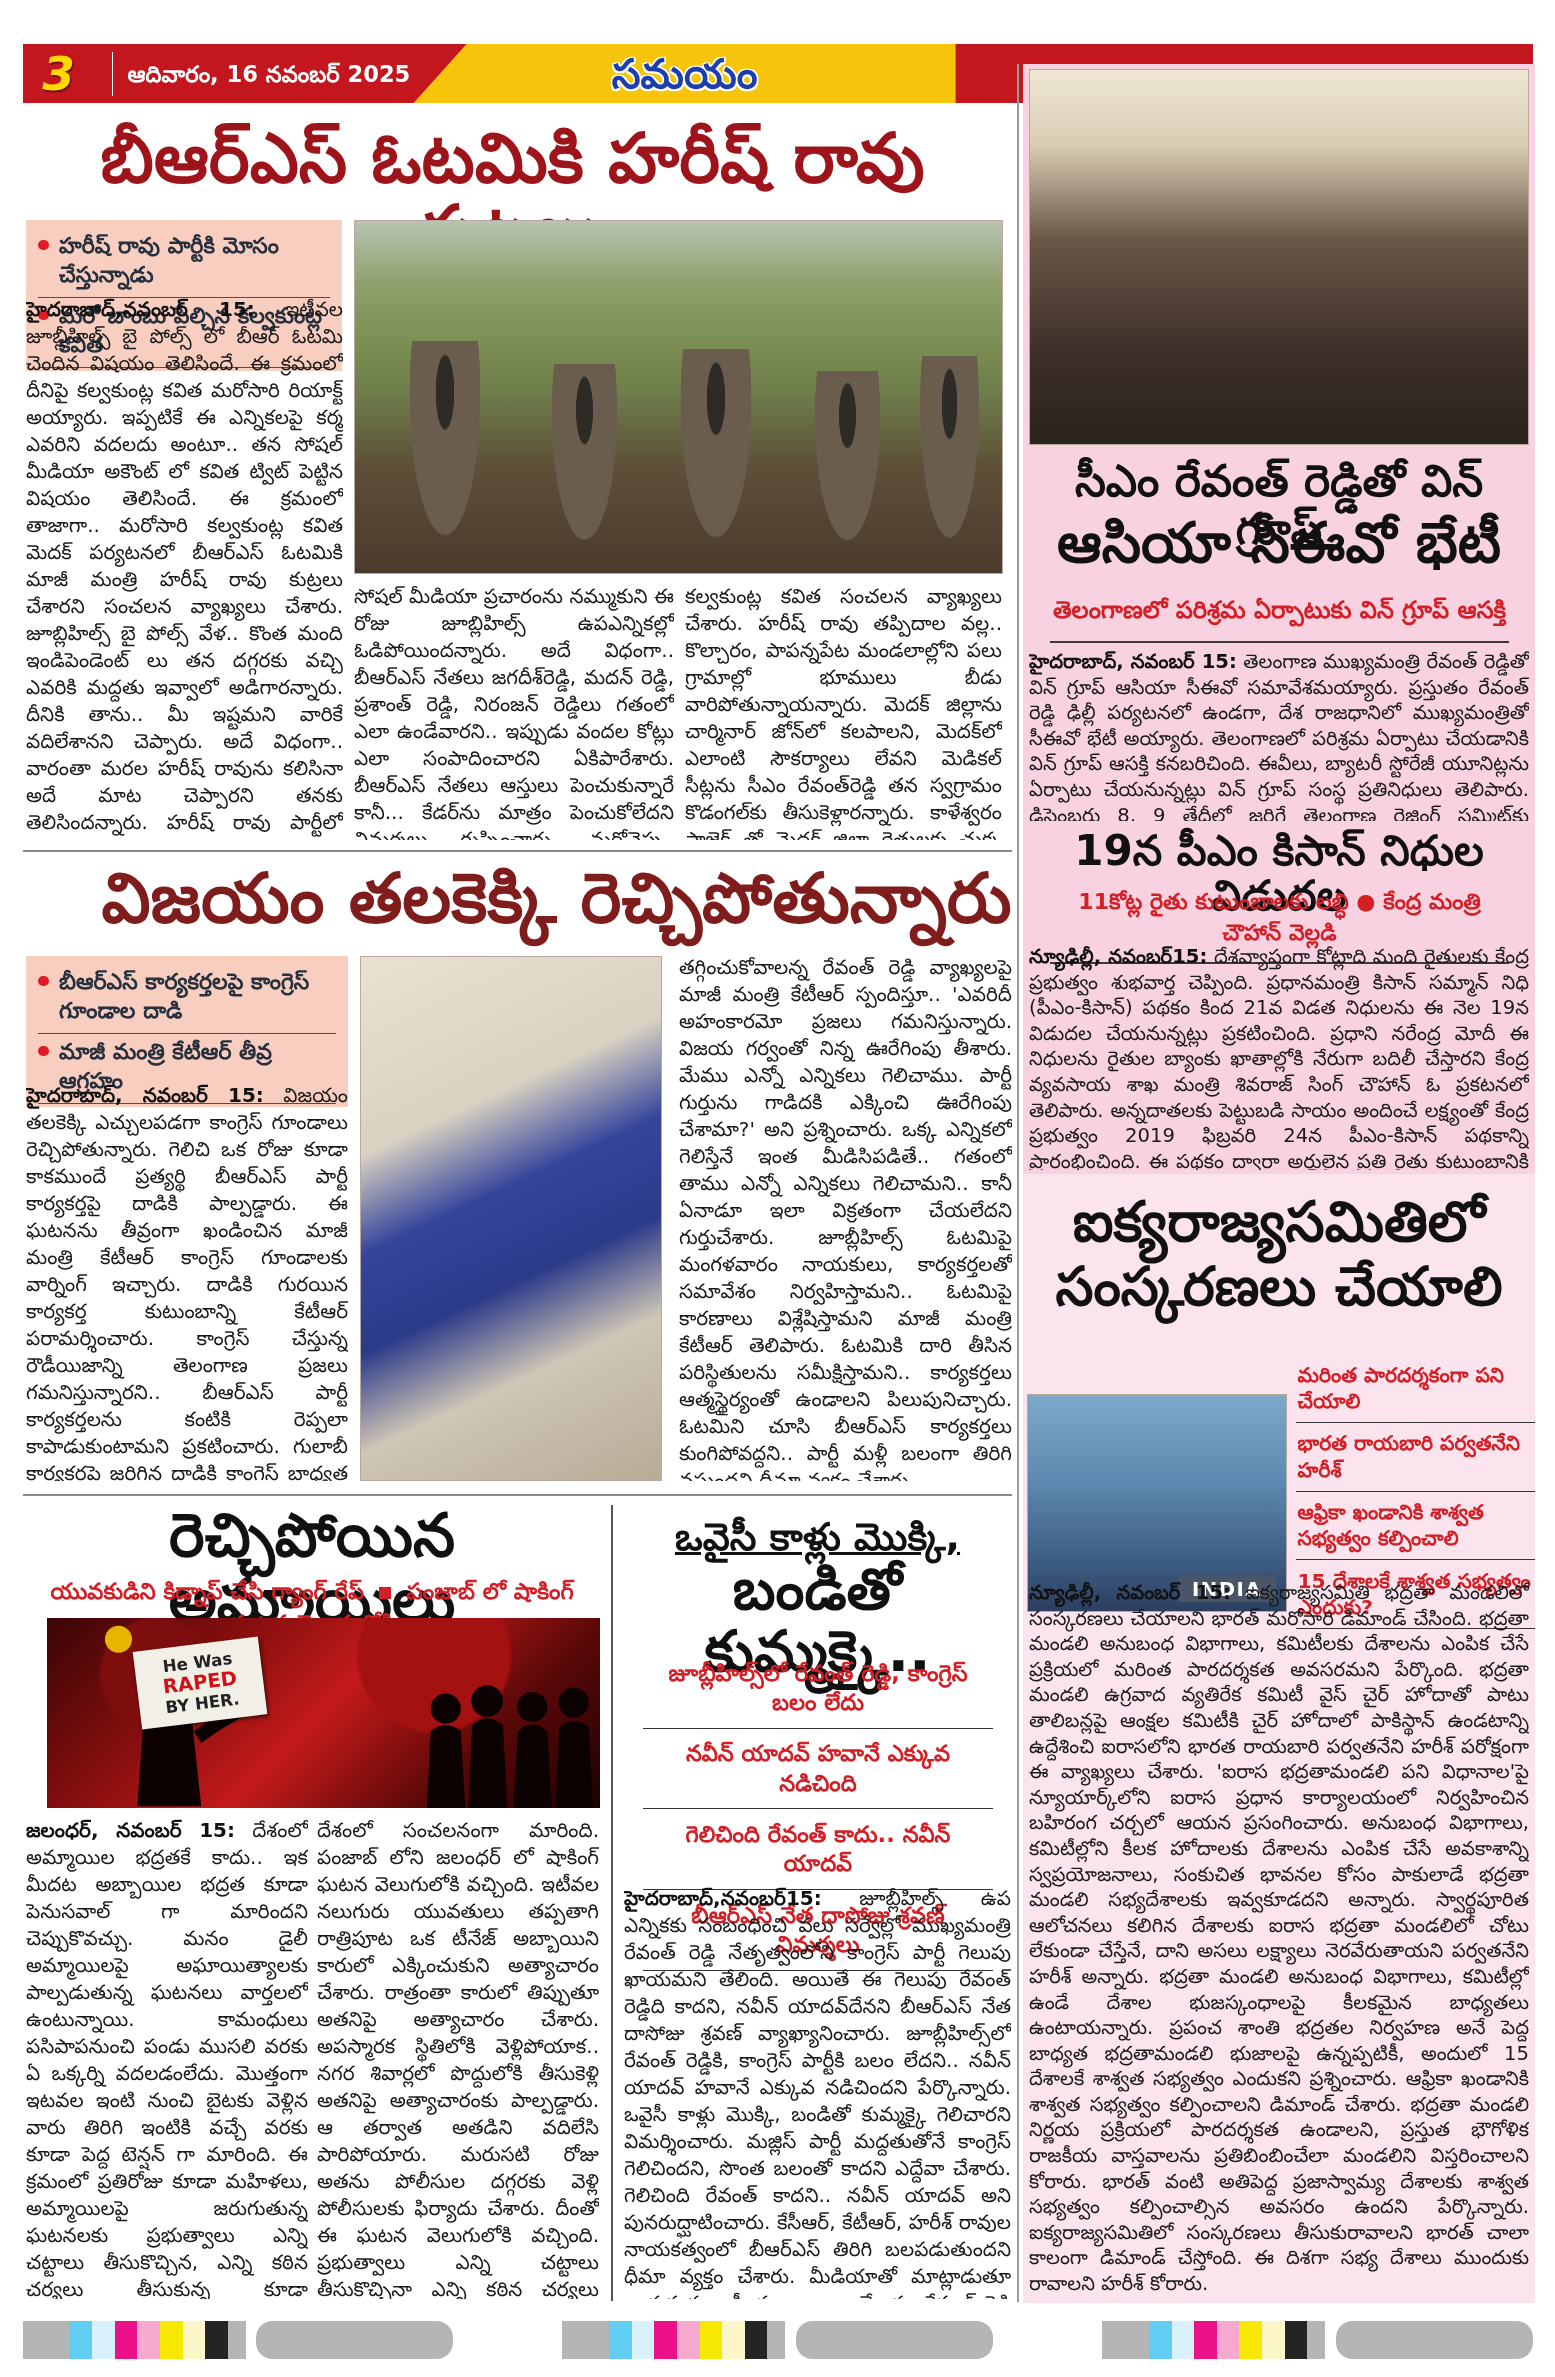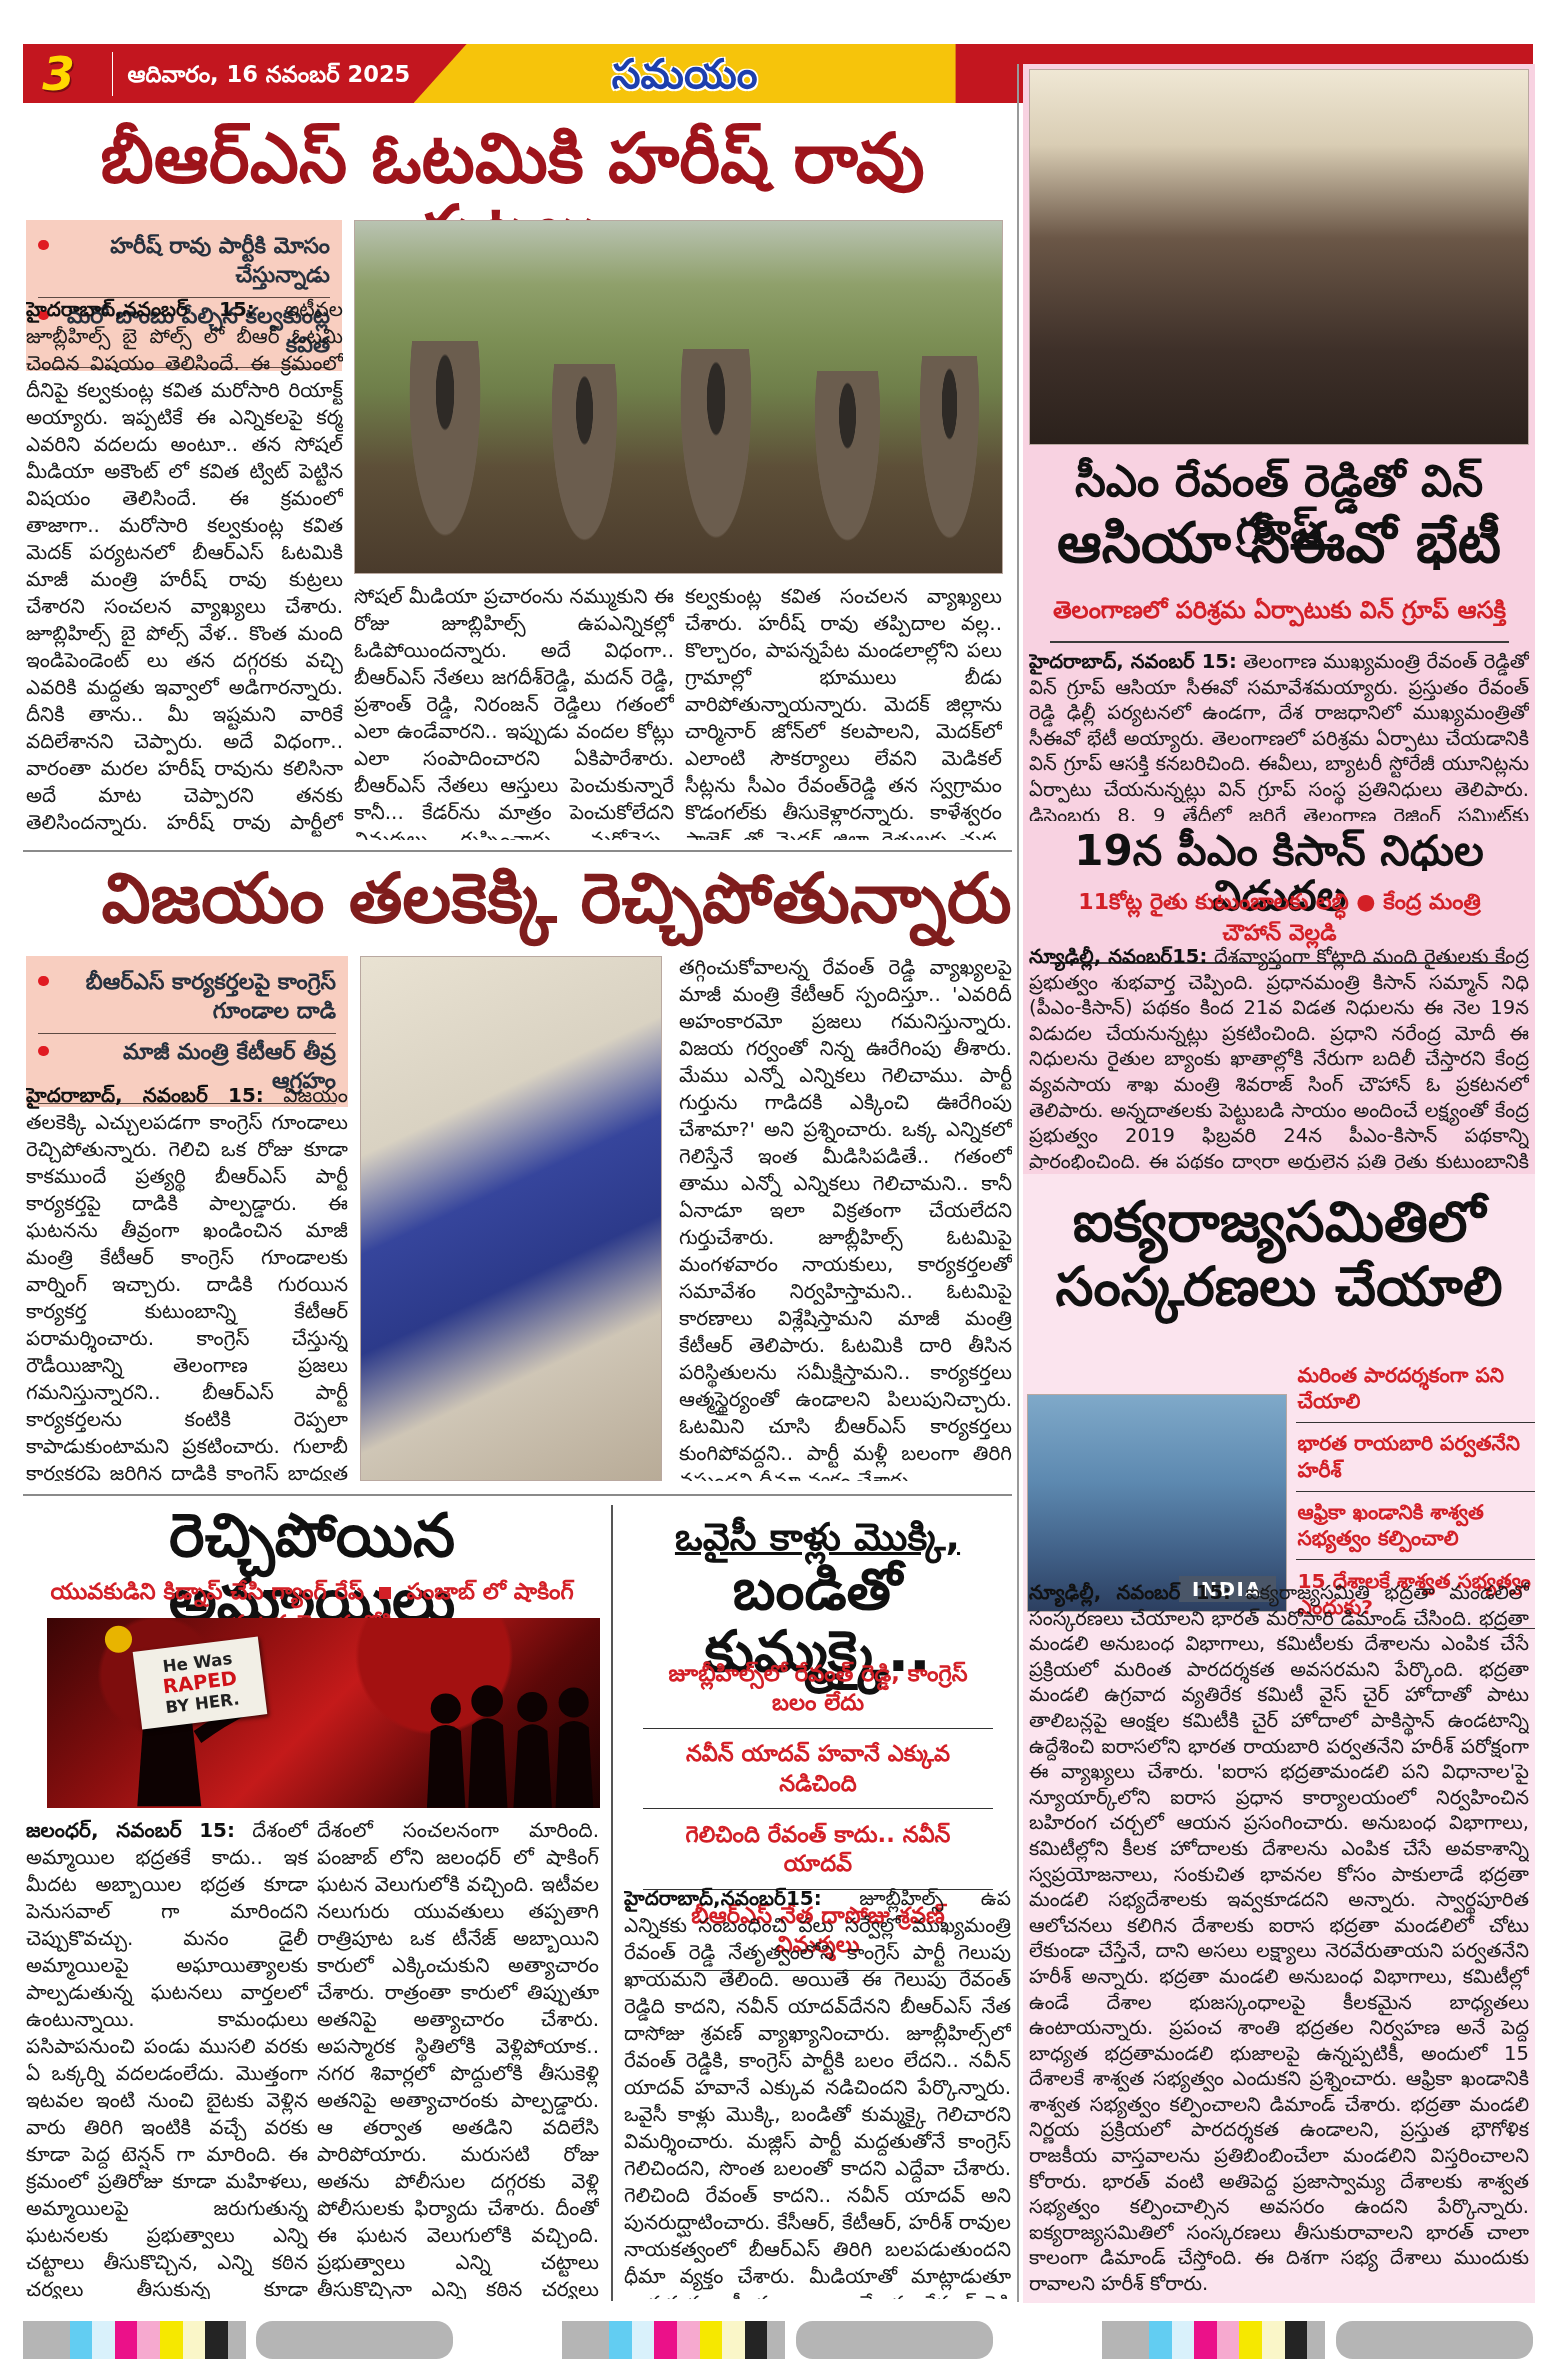--- a/index.html
+++ b/index.html
@@ -17,21 +17,21 @@
   .masthead{position:absolute;left:429px;top:6px;width:466px;text-align:center;font-size:41px;
             font-weight:bold;color:#1d3fae;
             text-shadow:-1.5px -1.5px 0 #fff,1.5px -1.5px 0 #fff,-1.5px 1.5px 0 #fff,1.5px 1.5px 0 #fff;}
   .hdr-url{position:absolute;right:13.5px;top:18px;font-size:20.3px;color:#ffffff;}
   
   .headline-maroon{color:#9e141b;font-weight:bold;text-align:center;line-height:1.05;}
   .headline-dark{color:#7f1d1d;font-weight:bold;text-align:right;line-height:1.05;}
   .headline-black{color:#111;font-weight:bold;text-align:center;line-height:1.08;}
   .subhead-red{color:#d32027;font-weight:bold;text-align:center;}
   .bullet-box{background:#f8cec0;padding:7.5px 12px 3px 12px;box-sizing:border-box;}
-  .bul{display:flex;align-items:flex-start;gap:10.5px;padding:4.5px 0 7.5px 0;border-bottom:1.5px solid #5d4a43;text-align:right;}
+  .bul{display:flex;align-items:flex-start;gap:10.5px;padding:4.5px 0 7.5px 0;border-bottom:1.5px solid #5d4a43;}
   .bul:last-child{border-bottom:1.5px solid #5d4a43;}
   .dot{flex:0 0 10.5px;width:10.5px;height:10.5px;border-radius:50%;background:#e01b22;margin-top:7.5px;}
   .bul-text{font-size:22px;font-weight:bold;color:#27313e;line-height:1.3;}
   .body-txt{font-size:20px;line-height:27px;text-align:justify;color:#191919;}
   .dateline{font-weight:bold;color:#111;}
   .hline{background:#8a8a8a;height:1.5px;}
   .vline{background:#555;width:1.5px;}
   .photo{box-sizing:border-box;border:0.8px solid #b9a8a0;}
   .ph-outdoor{background:
      linear-gradient(180deg,#b9c3b2 0%,#8fa06b 18%,#7c8f55 34%,#6f7f4a 48%,#5d4f38 70%,#4a3b2c 100%);}

